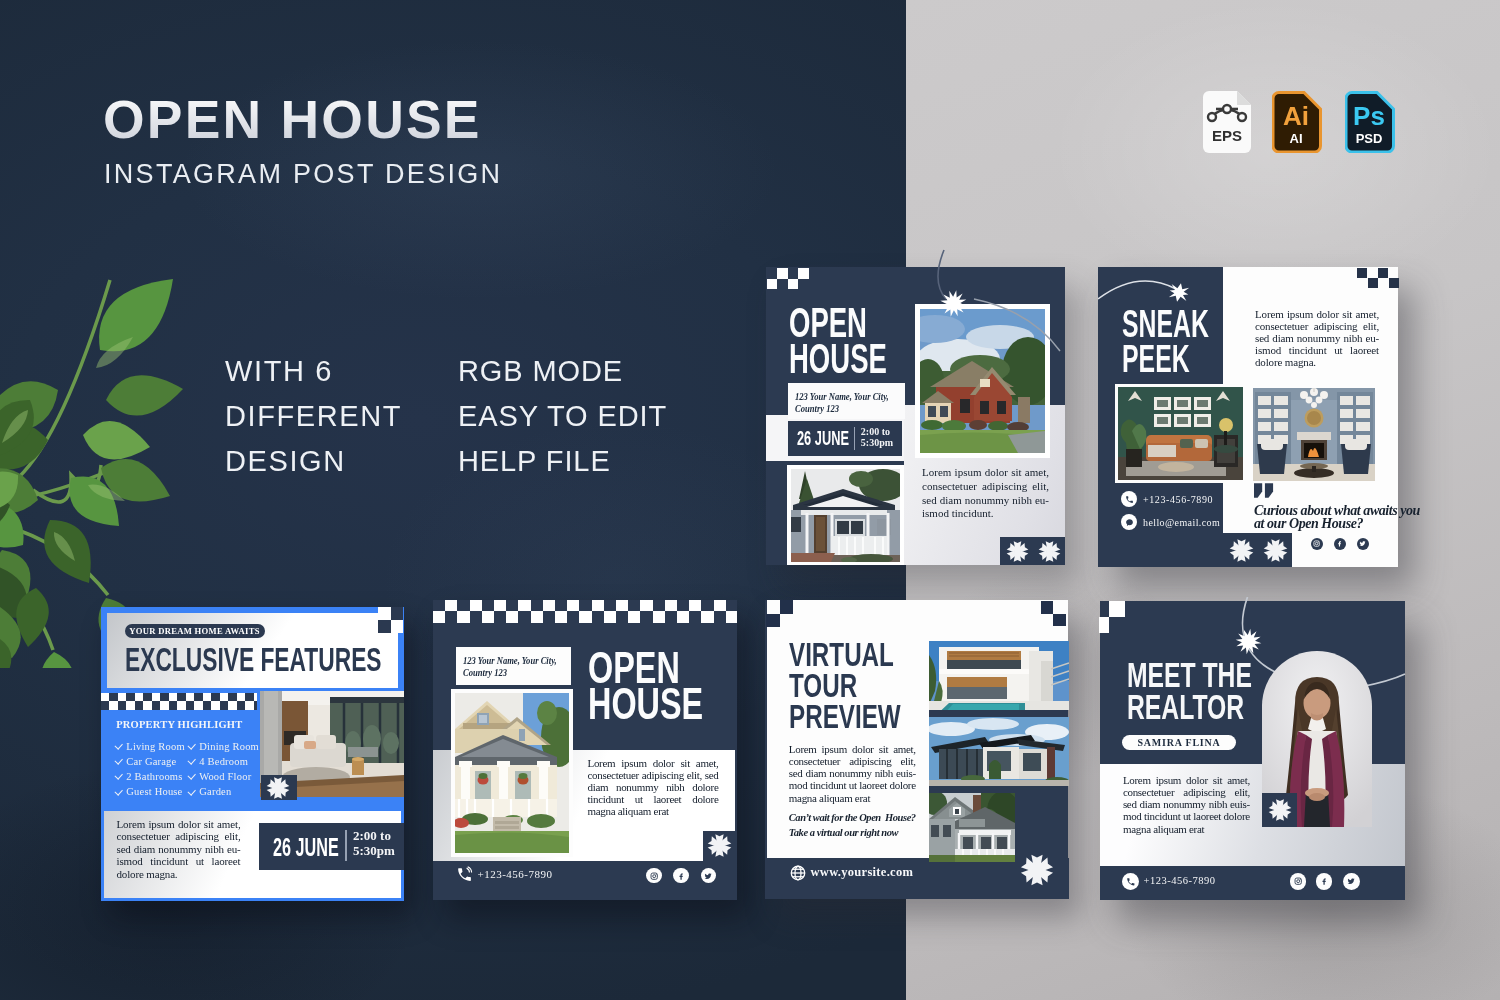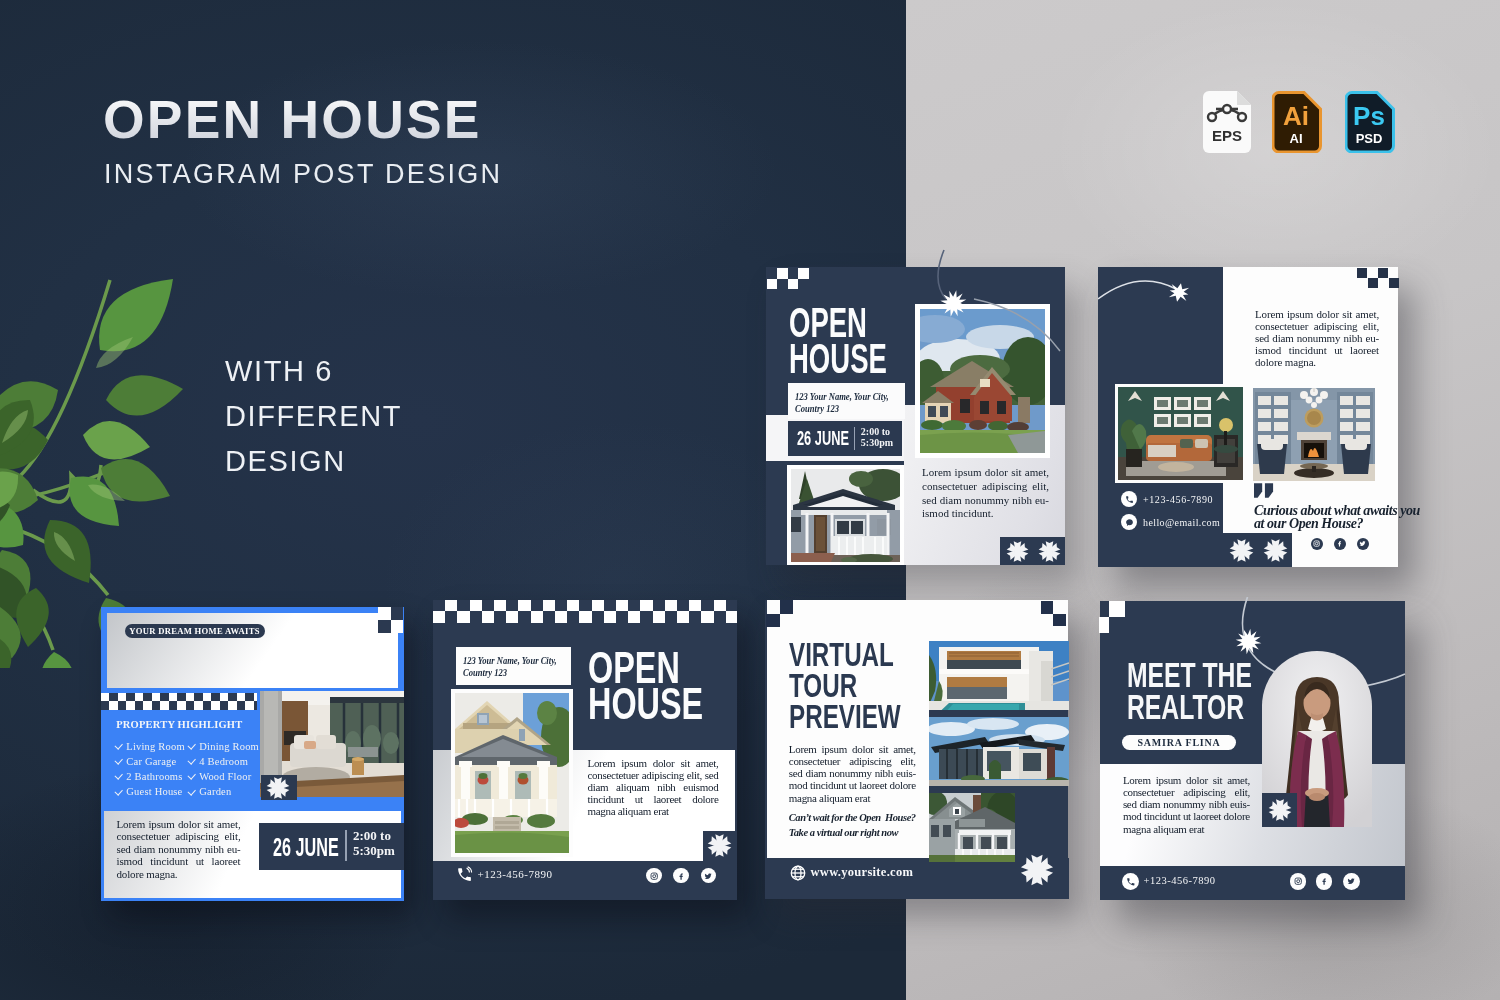--- a/index.html
+++ b/index.html
@@ -25,20 +25,21 @@
 <div class="abs" style="left:1050px;top:0;width:450px;height:300px;background:radial-gradient(closest-side,rgba(255,255,255,.20),rgba(255,255,255,0));"></div>
 <div class="abs" style="left:1120px;top:780px;width:420px;height:260px;background:radial-gradient(closest-side,rgba(70,68,70,.20),rgba(70,68,70,0));"></div>
 <div class="abs" style="left:930px;top:560px;width:260px;height:220px;background:radial-gradient(closest-side,rgba(90,88,90,.16),rgba(90,88,90,0));"></div>
 
 <div class="abs" style="left:103px;top:89px;font-size:53.5px;font-weight:700;letter-spacing:2.2px;background:linear-gradient(#ffffff,#c9ced8);-webkit-background-clip:text;background-clip:text;color:transparent;">OPEN HOUSE</div>
 
 <div class="abs" style="left:104px;top:159px;font-size:27px;font-weight:400;letter-spacing:2.3px;color:#e9edf2;">INSTAGRAM POST DESIGN</div>
 
 <div class="abs" style="left:225px;top:349px;font-size:29px;font-weight:500;letter-spacing:1.6px;color:#eef1f5;line-height:45px;">WITH 6<br>DIFFERENT<br>DESIGN</div>
 
+<div class="abs" style="left:458px;top:349px;font-size:29px;font-weight:500;letter-spacing:.9px;color:#eef1f5;line-height:45px;">RGB MODE<br>EASY TO EDIT<br>HELP FILE</div>
 
 <svg class="abs" style="left:1203px;top:91px;" width="48" height="62" viewBox="0 0 48 62">
   <path d="M6 0 H34 L48 14 V56 a6 6 0 0 1 -6 6 H6 a6 6 0 0 1 -6 -6 V6 a6 6 0 0 1 6 -6 Z" fill="#fafafa"></path>
   <path d="M34 0 L48 14 H34 Z" fill="#dcdcdc"></path>
   <g stroke="#3a3a3a" stroke-width="2.6" fill="none">
     <path d="M9 25 Q24 12 39 25"></path>
     <line x1="13" y1="18" x2="35" y2="18"></line>
   </g>
   <circle cx="24" cy="18" r="4" fill="#fafafa" stroke="#3a3a3a" stroke-width="2.4"></circle>
   <circle cx="9" cy="26" r="4" fill="#fafafa" stroke="#3a3a3a" stroke-width="2.4"></circle>
@@ -269,20 +270,21 @@
   <div class="abs" style="left:269.5px;top:11px;width:10px;height:10px;background:#263349;"></div>
   <div class="abs" style="left:290.5px;top:11px;width:10px;height:10px;background:#263349;"></div>
 
   <svg class="abs" style="left:0;top:6px;" width="110" height="40" viewBox="0 0 110 40">
     <path d="M0 26 Q40 -4 78 16" stroke="#dde1e7" stroke-width="1.5" fill="none"></path>
     <g transform="translate(81,19.5)" fill="#fff">
           <polygon points="0,-9.5 2.5,-3.9 9,-6.7 4.4,-1.6 9.5,0 4.4,1.6 9,6.7 2.5,3.9 0,9.5 -2.5,3.9 -9,6.7 -4.4,1.6 -9.5,0 -4.4,-1.6 -9,-6.7 -2.5,-3.9" transform="rotate(12)"></polygon>
         </g>
   </svg>
 
+  <div class="abs" style="left:24px;top:38.8px;"><span class="cond" style="transform:scale(.645,1);font-size:38.5px;line-height:35.4px;font-weight:700;color:#fbfcfd;">SNEAK<br>PEEK</span></div>
 
   <div class="abs serif jl" style="left:157px;top:42px;width:124px;font-size:11px;letter-spacing:-.15px;line-height:11.9px;color:#141e2c;">
     <div>Lorem ipsum dolor sit amet,</div>
         <div>consectetuer adipiscing elit,</div>
         <div>sed diam nonummy nibh eu-</div>
         <div>ismod tincidunt ut laoreet</div>
         <div class="last">dolore magna.</div>
   </div>
 
   <div class="abs" style="left:17px;top:117px;width:131px;height:99px;background:#fdfdfd;"></div>
@@ -463,20 +465,21 @@
       </svg>
 </div>
 
 <div class="abs" style="left:100.5px;top:606.5px;width:303px;height:294px;background:#3b82f6;box-shadow:10px 16px 26px rgba(8,12,20,.45);">
 
   <div class="abs" style="left:6px;top:6px;width:291px;height:75px;background:linear-gradient(125deg,#c3c6ca,#ffffff 55%);"></div>
 
   <div class="abs" style="left:24px;top:17px;width:140px;height:14px;border-radius:7px;background:#2b3950;"></div>
   <div class="abs serif" style="left:24px;top:19.5px;width:140px;text-align:center;font-size:8.6px;font-weight:700;color:#fff;letter-spacing:.3px;">YOUR DREAM HOME AWAITS</div>
 
+  <div class="abs" style="left:24.3px;top:33px;"><span class="cond" style="transform:scale(.67,1);font-size:34px;font-weight:700;color:#2b3950;">EXCLUSIVE FEATURES</span></div>
 
   <div class="abs" style="left:0;top:86px;width:156px;height:8.5px;background:repeating-linear-gradient(90deg,#fff 0 8.5px,#2b3950 8.5px 17px);"></div>
   <div class="abs" style="left:0;top:94.5px;width:156px;height:8.5px;background:repeating-linear-gradient(90deg,#2b3950 0 8.5px,#fff 8.5px 17px);"></div>
 
   <div class="abs serif" style="left:15.7px;top:112px;font-size:10.5px;font-weight:700;color:#f5f6f8;letter-spacing:.2px;">PROPERTY HIGHLIGHT</div>
 
   <div class="abs serif" style="left:14px;top:132px;font-size:10.5px;letter-spacing:.2px;color:#eef0f3;line-height:15.2px;">
     <div><i class="ck"></i> Living Room</div>
         <div><i class="ck"></i> Car Garage</div>
         <div><i class="ck"></i> 2 Bathrooms</div>
@@ -660,21 +663,21 @@
     <rect x="38" y="124" width="28" height="14" fill="#c3bbaa"></rect>
     <rect x="40" y="128" width="24" height="3" fill="#b0a896"></rect>
     <rect x="40" y="133" width="24" height="3" fill="#b0a896"></rect>
     <rect y="138" width="114" height="22" fill="#79a04e"></rect>
     <path d="M0 142 Q60 136 114 144 L114 160 L0 160 Z" fill="#6a9245"></path>
   </svg>
 
   <div class="abs serif jl" style="left:155px;top:157px;width:131px;font-size:11px;letter-spacing:-.3px;line-height:12.2px;color:#141e2c;">
     <div>Lorem ipsum dolor sit amet,</div>
         <div>consectetuer adipiscing elit, sed</div>
-        <div>diam aliquam nibh euismod</div>
+        <div>diam nonummy nibh dolore</div>
         <div>tincidunt ut laoreet dolore</div>
         <div class="last">magna aliquam erat</div>
   </div>
 
   <svg class="abs" style="left:23px;top:266px;" width="17" height="17" viewBox="0 0 24 24">
         <path d="M6.6 10.8c1.4 2.8 3.8 5.1 6.6 6.6l2.2-2.2c.3-.3.7-.4 1-.2 1.1.4 2.3.6 3.6.6.6 0 1 .4 1 1V20c0 .6-.4 1-1 1C10.8 21 3 13.2 3 4c0-.6.4-1 1-1h3.5c.6 0 1 .4 1 1 0 1.2.2 2.4.6 3.6.1.3 0 .7-.2 1l-2.3 2.2z" fill="#fff"></path>
         <path d="M15 3 Q19 5 19 9 M16.5 1 Q22 3.5 22 9" stroke="#fff" stroke-width="1.6" fill="none"></path>
       </svg>
   <div class="abs serif" style="left:45px;top:268px;font-size:11px;color:#f4f5f7;letter-spacing:.5px;">+123-456-7890</div>
 

